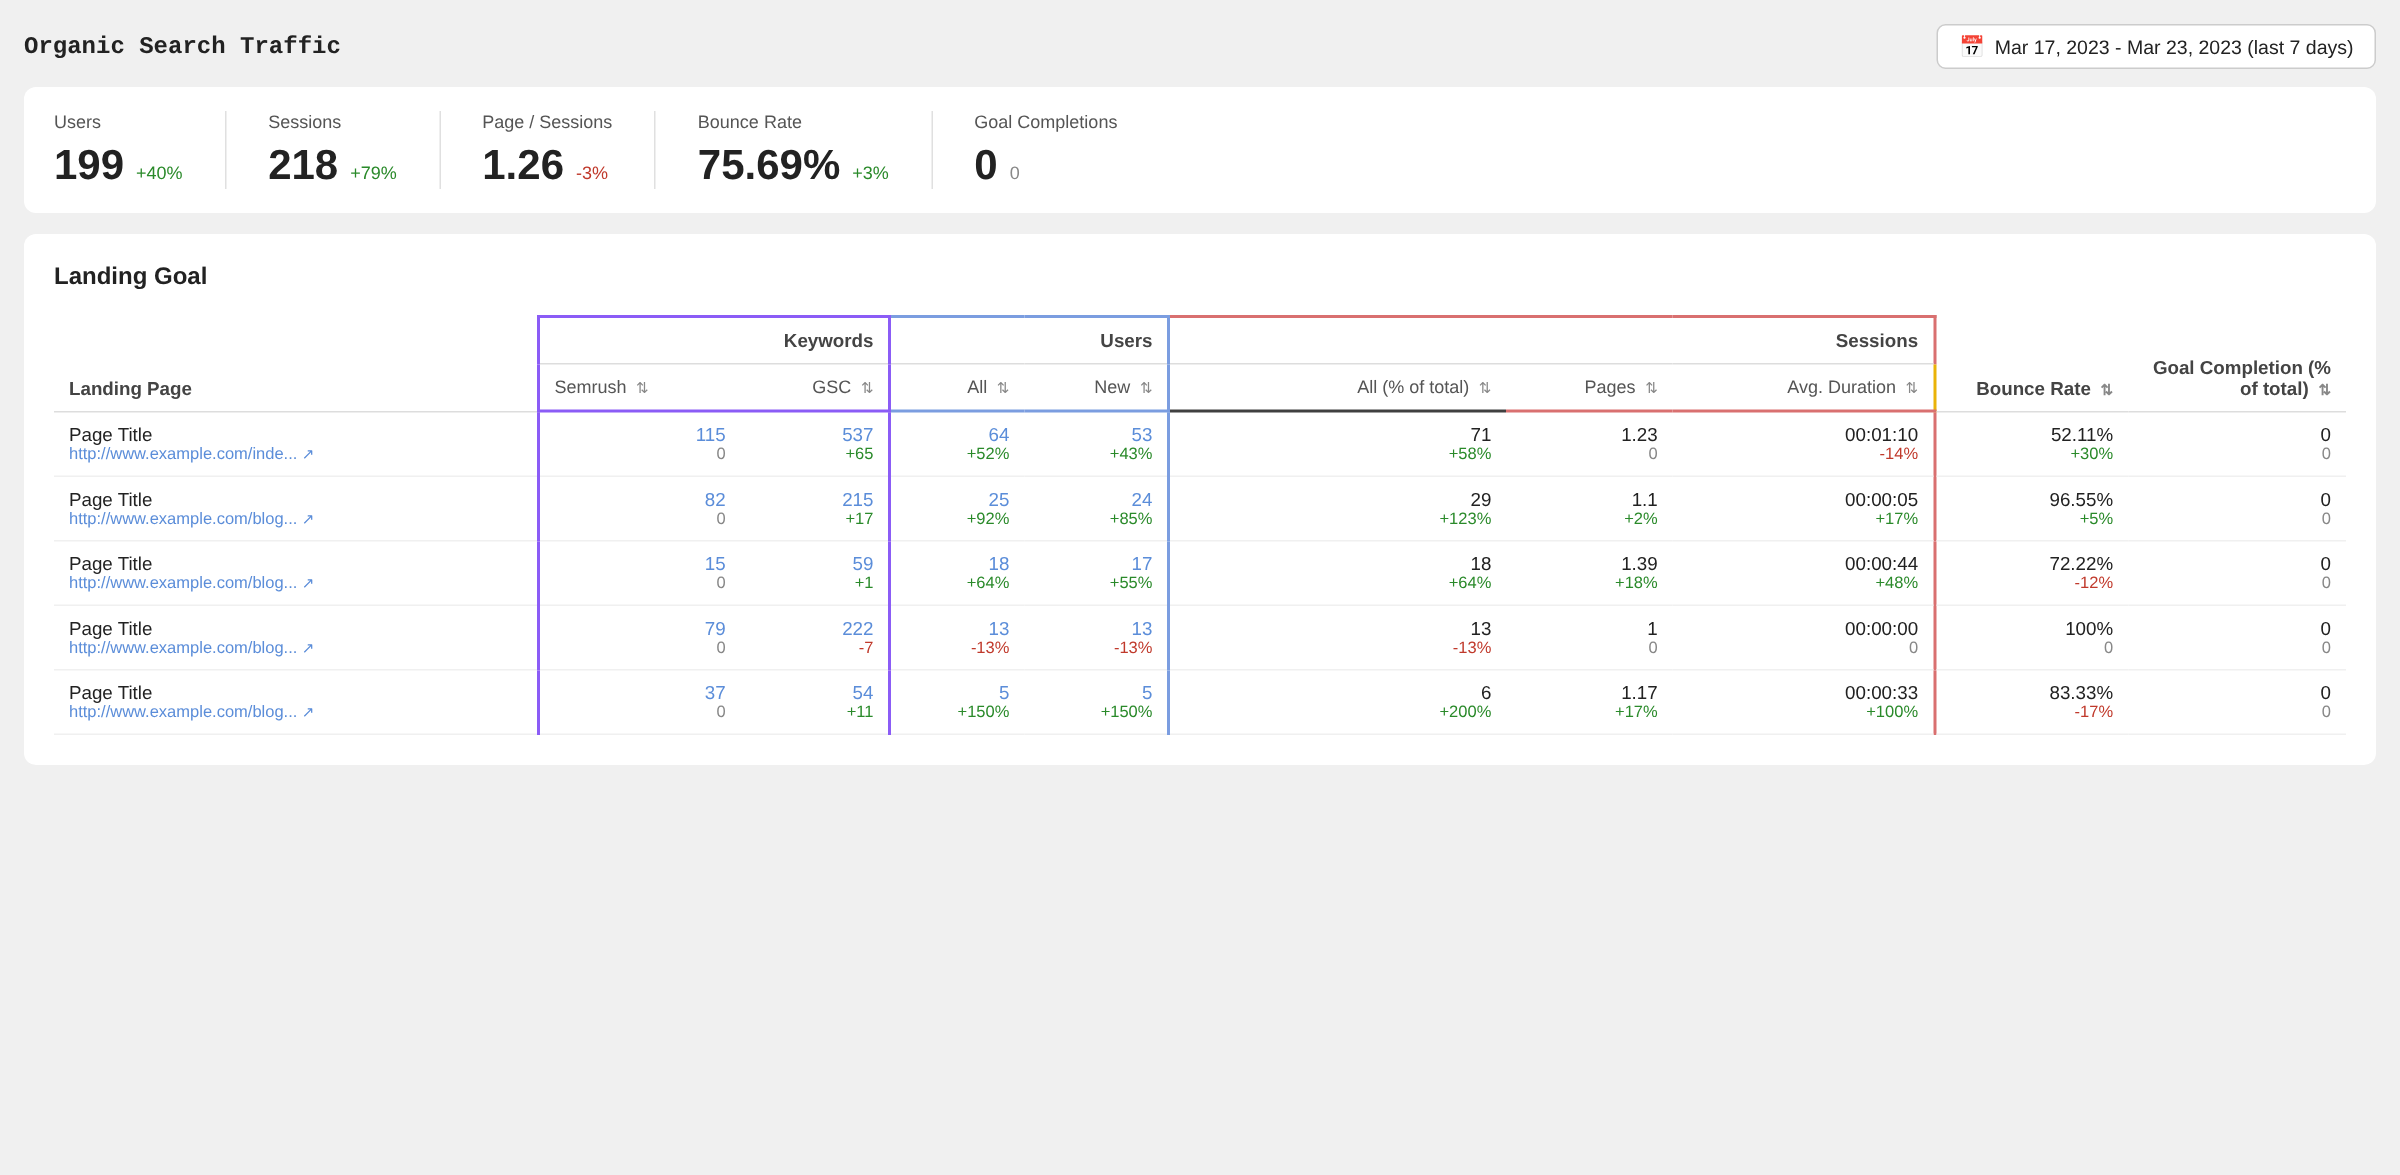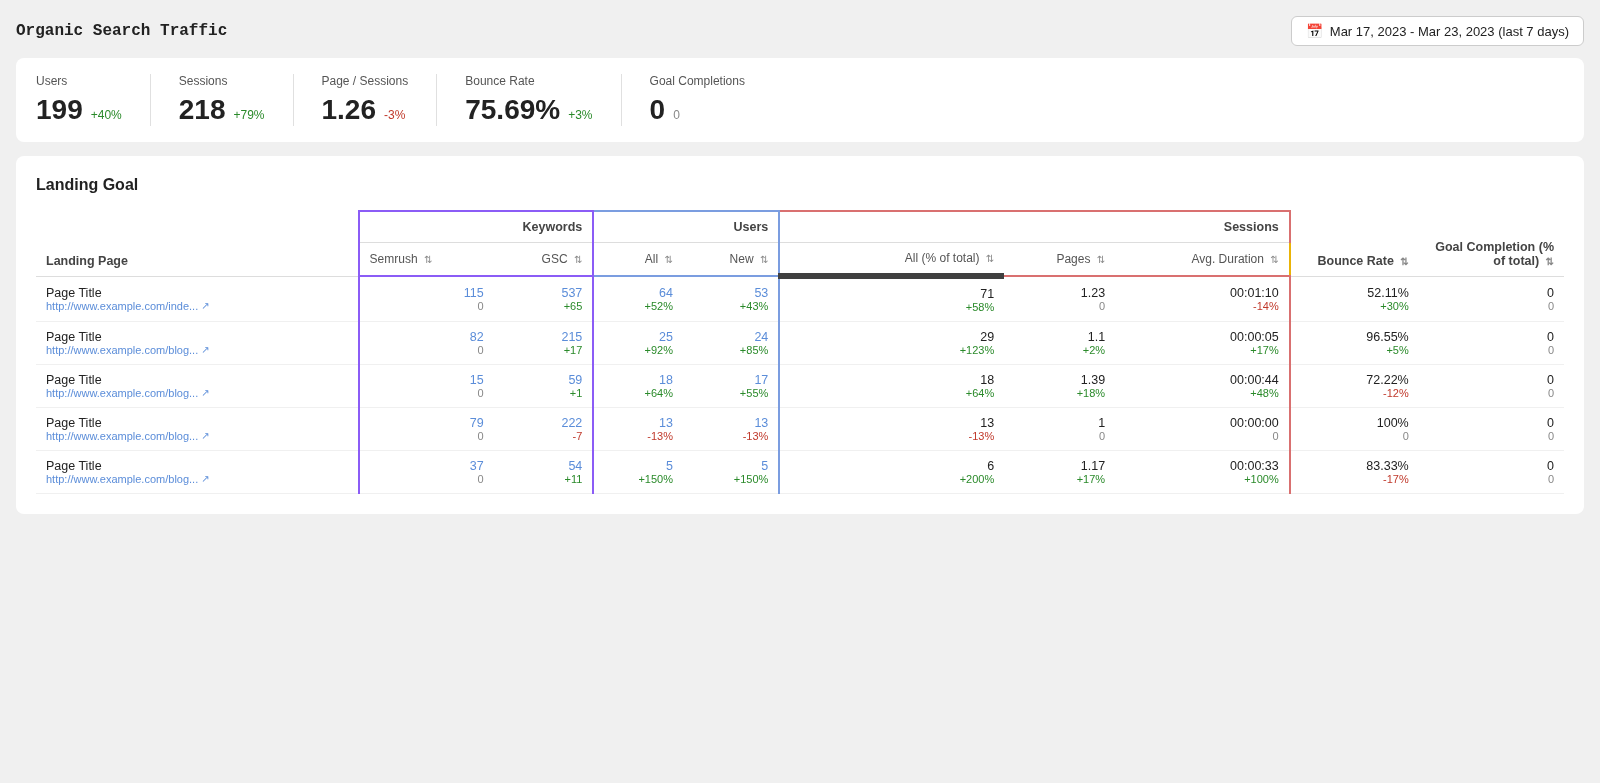--- a/index.html
+++ b/index.html
@@ -238,21 +238,21 @@
         </th>
         <th class="th-kw-last" style="border-bottom:2px solid #8b5cf6;">
           <span>GSC</span> <span class="filter-icon">⇅</span>
         </th>
         <th class="th-users-first" style="border-bottom:2px solid #7b9de0;">
           <span>All</span> <span class="filter-icon">⇅</span>
         </th>
         <th class="th-users-last" style="border-bottom:2px solid #7b9de0;">
           <span>New</span> <span class="filter-icon">⇅</span>
         </th>
-        <th class="th-sessions-first" style="border-bottom:6px solid #404040;padding-left:39px;">
+        <th class="th-sessions-first" style="border-bottom:2px solid #404040;padding-left:39px;">
           <span>All (% of total)</span> <span class="filter-icon">⇅</span>
         </th>
         <th style="border-bottom:2px solid #d97070;">
           <span>Pages</span> <span class="filter-icon">⇅</span>
         </th>
         <th class="th-sessions-last" style="border-bottom:2px solid #d97070;">
           <span>Avg. Duration</span> <span class="filter-icon">⇅</span>
         </th>
       </tr>
     </thead>

